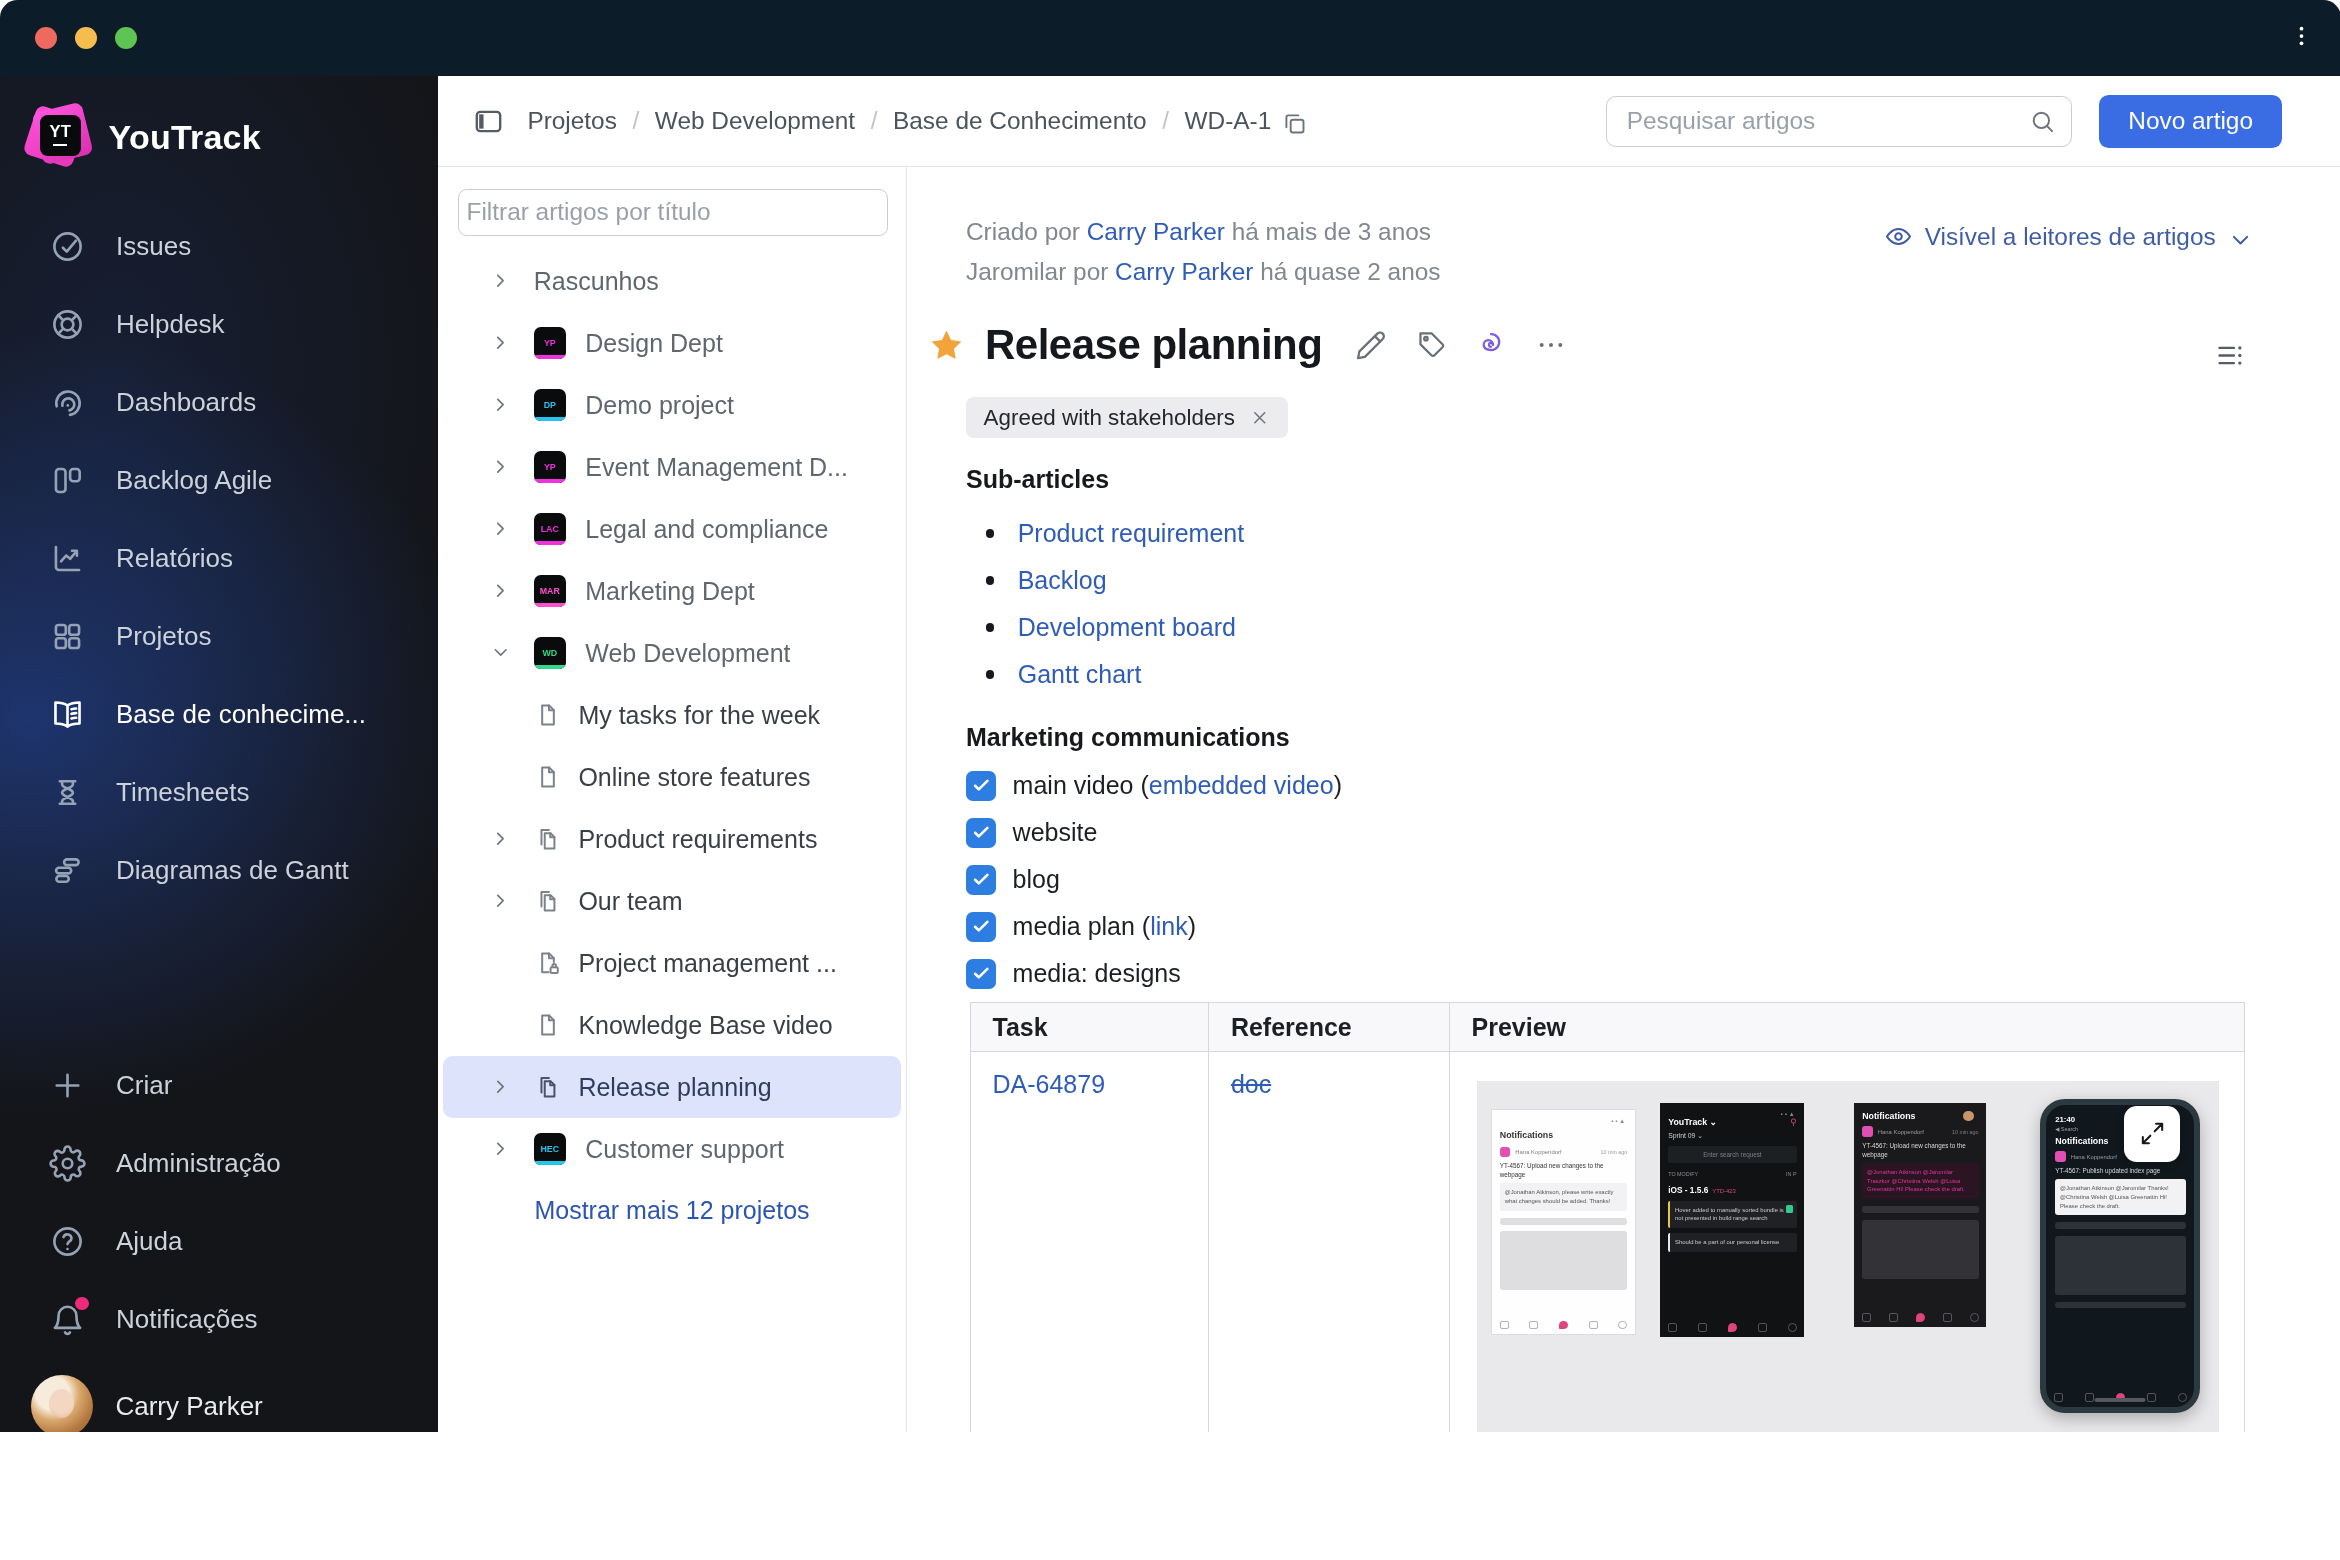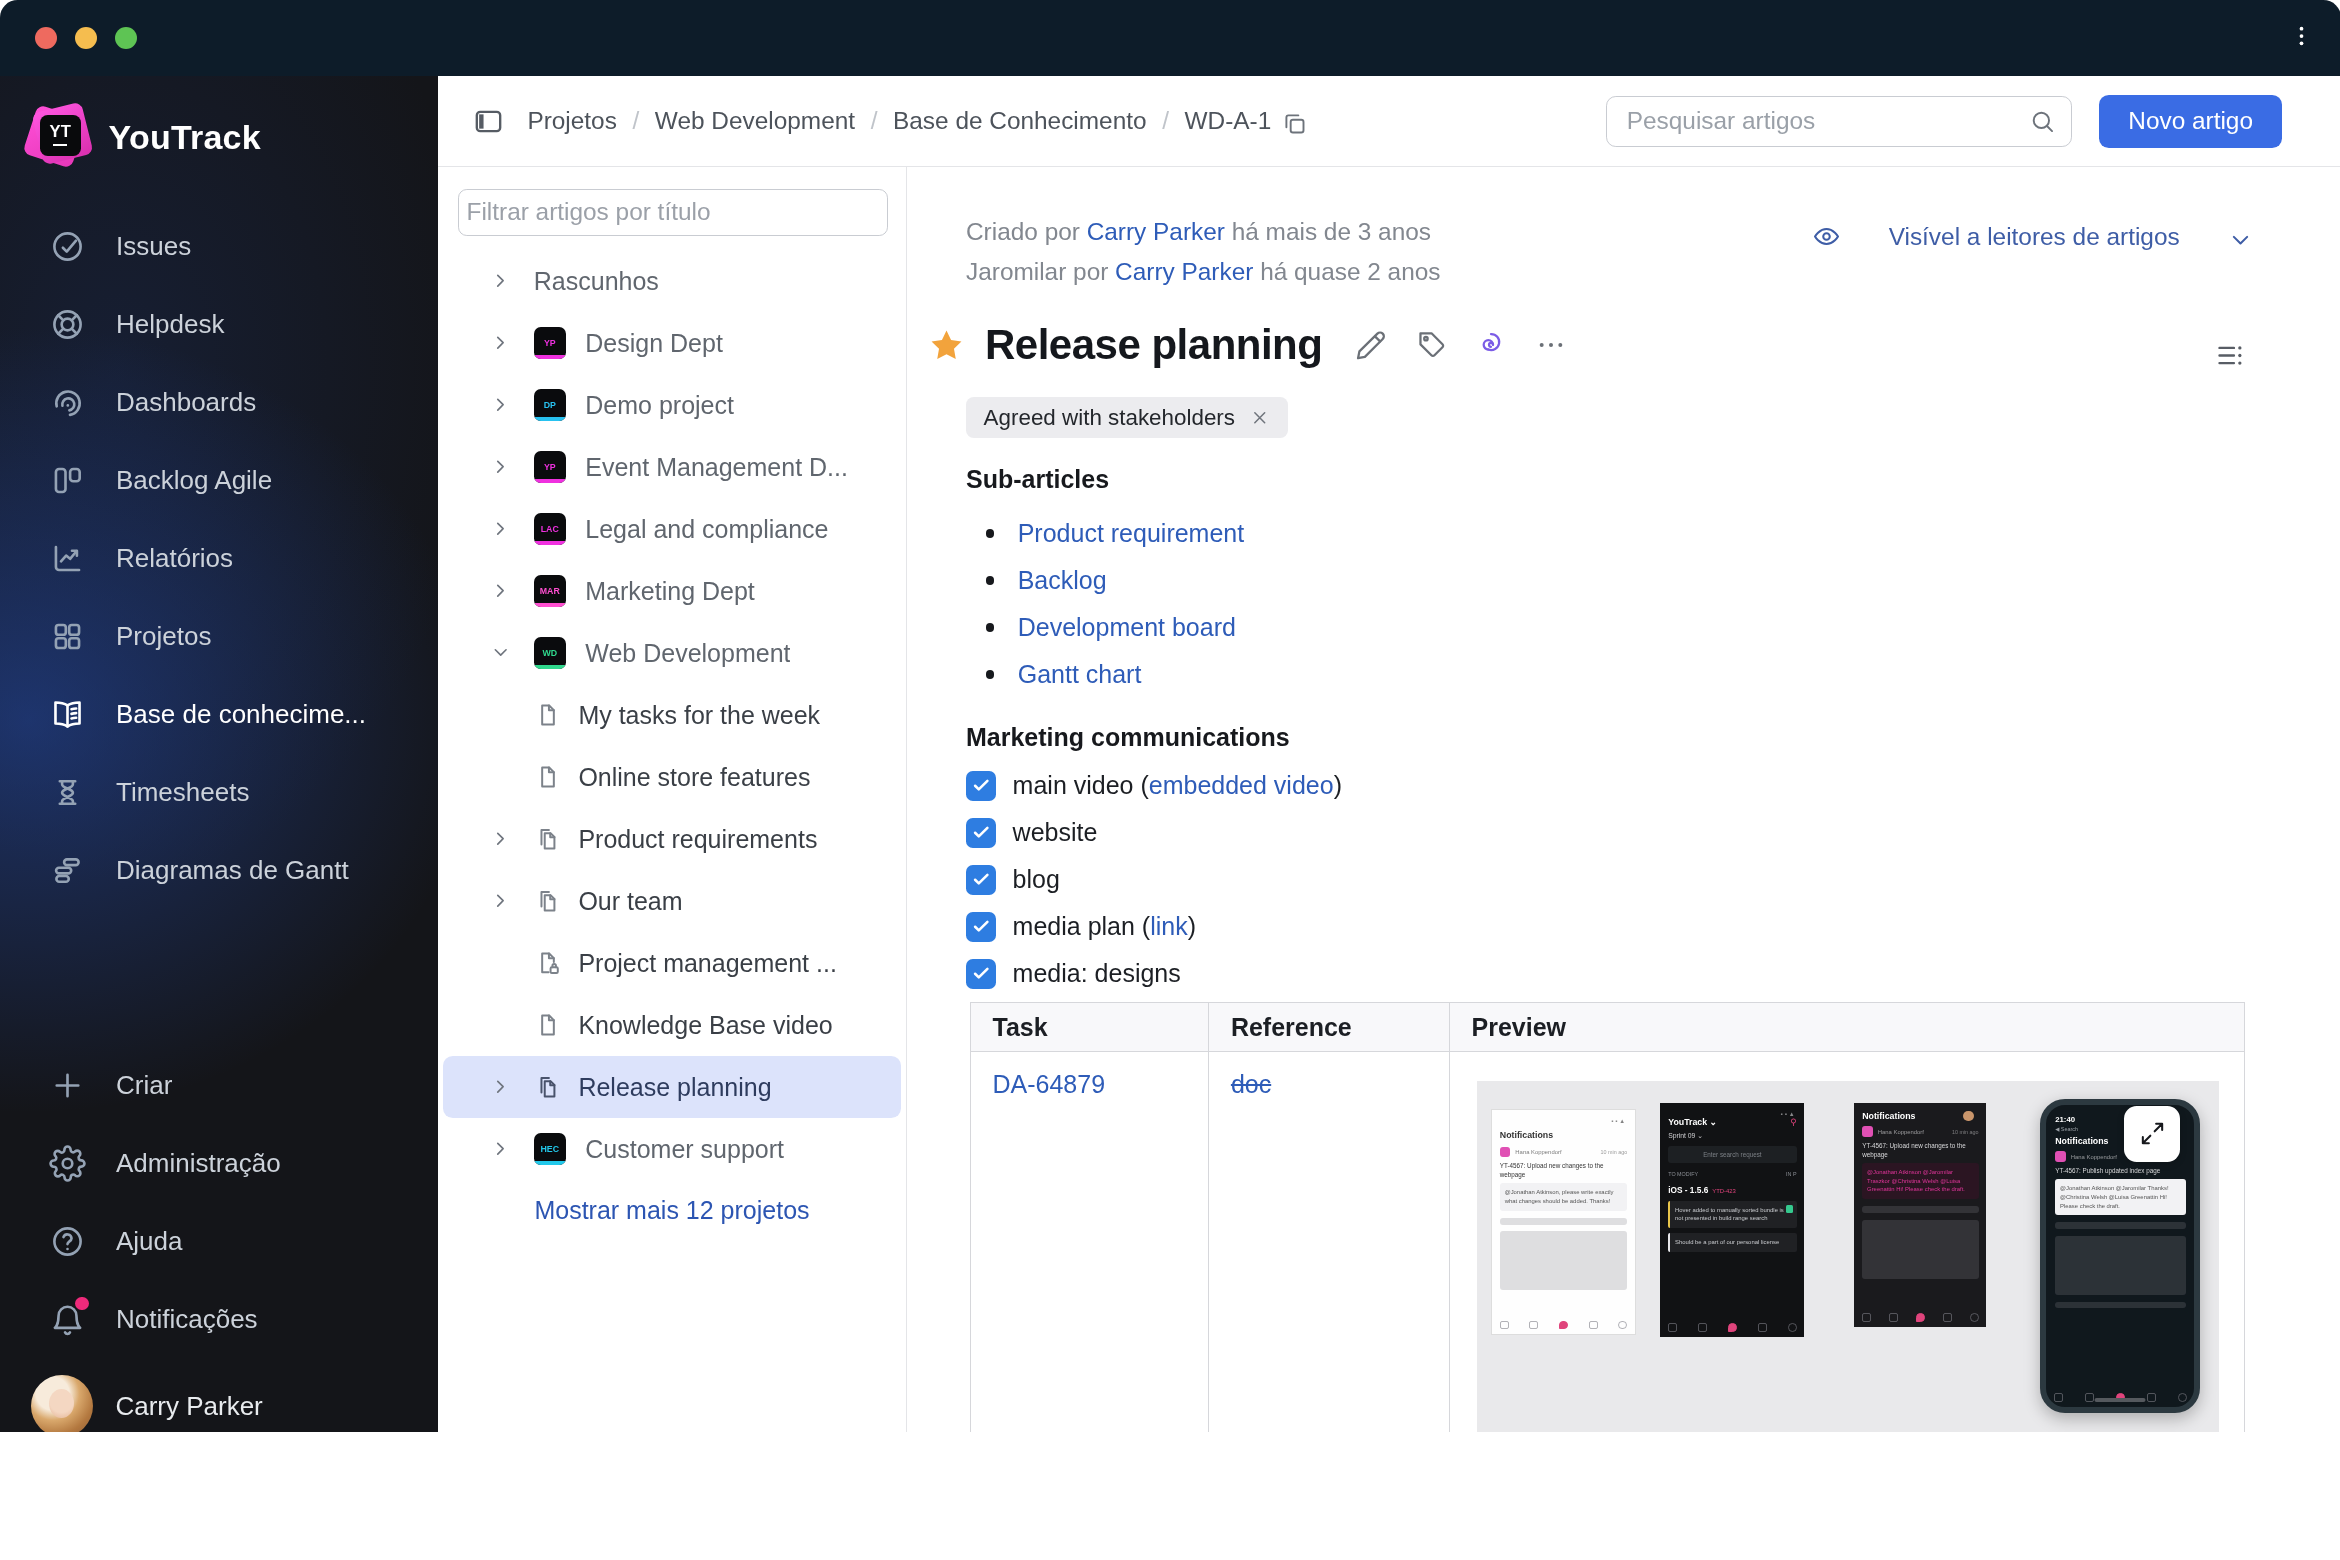--- a/index.html
+++ b/index.html
@@ -94,21 +94,21 @@
   .t-label { font-size:25px; color:#60666e; white-space:nowrap; overflow:hidden; text-overflow:ellipsis;}
   .t-label.article { color:#3a3f46; }
   .t-row.selected .t-label { color:#2e3c5e; }
   .show-more { margin-top:15.6px; text-align:center; font-size:25px; color:#2c55b2; cursor:pointer; }
 
   
   .main { flex:1; position:relative; overflow:hidden; }
   .meta { position:absolute; left:59px; top:45px; font-size:24.4px; color:#82878f; line-height:40px; }
   .meta a { color:#2e5cb8; text-decoration:none; cursor:pointer; }
   .visibility { position:absolute; right:94px; top:55px; display:flex; align-items:center;
-    color:#3e5da6; font-size:24.4px; cursor:pointer;gap:36px; }
+    color:#3e5da6; font-size:24.4px; cursor:pointer; }
   .visibility .ic { width:29px; height:29px; margin-right:11.7px; }
   .visibility .chev { width:21.5px; height:21.5px; margin-left:9.8px; }
   .title-row { position:absolute; left:19.5px; top:154px; display:flex; align-items:center; }
   .star { width:39px; height:39px; color:#f2a33c; flex:0 0 39px; cursor:pointer; }
   h1.article-title { font-size:42px; font-weight:700; color:#15181d; margin-left:19.5px; letter-spacing:-0.5px;}
   .title-tools { display:flex; align-items:center; margin-left:33px; }
   .title-tools .tool { width:32px; height:32px; color:#6b7077; margin-right:28px; cursor:pointer; }
   .title-tools .tool.ai { color:#7b5ce6; }
   .toc-btn { position:absolute; right:94px; top:172px; width:33px; height:33px; color:#585d65; cursor:pointer;}
   .chip { position:absolute; left:59px; top:230px; background:#ececef; border-radius:7.8px;

